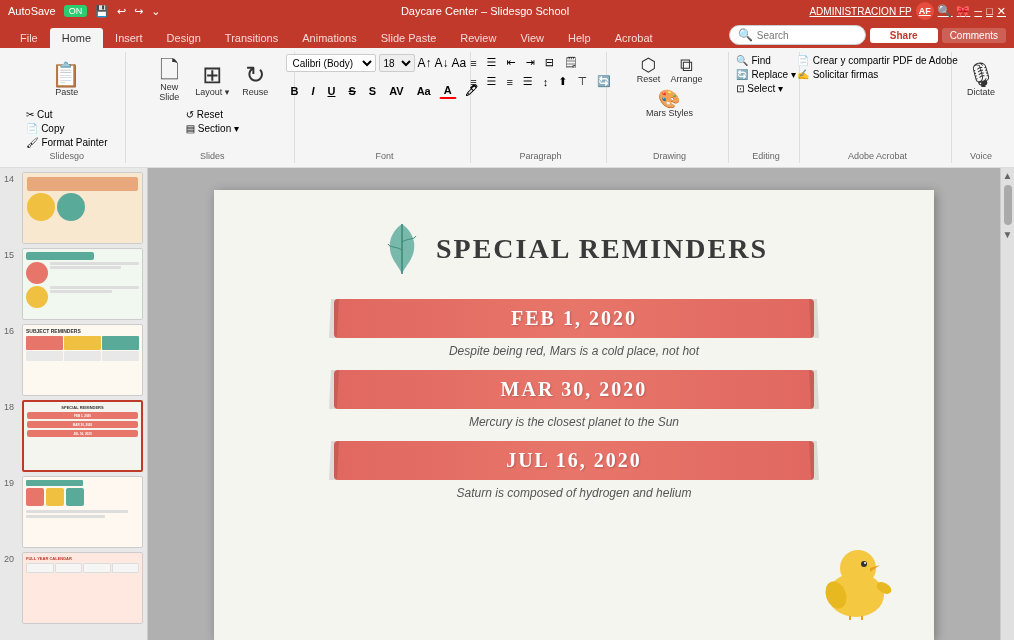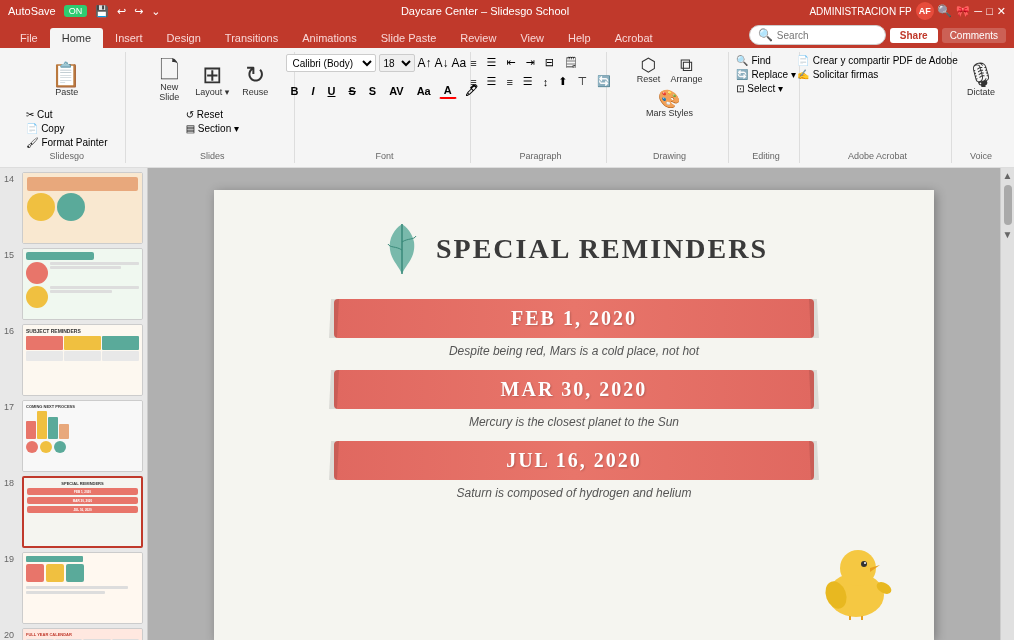--- a/index.html
+++ b/index.html
@@ -11,21 +11,21 @@
       background: #c0392b;
       display: flex;
       align-items: center;
       justify-content: space-between;
       padding: 0 8px;
       color: white;
       font-size: 11px;
     }
     .title-bar-left { display: flex; align-items: center; gap: 8px; }
     .title-bar-center { flex: 1; text-align: center; font-size: 11px; }
-    .title-bar-right { display: flex; align-items: center; gap: 4px; }
+    .title-bar-right { display: flex; align-items: center; gap: 4px; text-decoration: underline; }
     .autosave-badge { background: #2ecc71; color: white; font-size: 9px; padding: 1px 5px; border-radius: 3px; }
     .ribbon-tab {
       padding: 4px 12px;
       font-size: 11px;
       color: #f8d7d7;
       cursor: pointer;
       border-radius: 3px 3px 0 0;
     }
     .ribbon-tab.active { background: #f5f5f5; color: #333; font-weight: 400; }
     .ribbon-content {
@@ -222,21 +222,21 @@
     .scroll-arrow { font-size: 10px; color: #666; cursor: pointer; }
     .scroll-thumb { width: 8px; height: 40px; background: #aaa; border-radius: 4px; margin: 4px 0; }
 
     
     .para-controls { display: flex; flex-direction: column; gap: 2px; }
     .para-row { display: flex; gap: 2px; align-items: center; }
     .para-btn { font-size: 11px; padding: 1px 3px; cursor: pointer; border-radius: 2px; border: 1px solid transparent; }
 
     .ribbon-top-row { display: flex; align-items: center; justify-content: space-between; background: #c0392b; padding: 0 8px 0 8px; height: 26px; }
     .ribbon-actions { display: flex; gap: 4px; align-items: center; }
-    .share-btn { background: white; color: #c0392b; border: none; padding: 2px 10px; border-radius: 3px; font-size: 10px; font-weight: 600; cursor: pointer; }
+    .share-btn { background: white; color: #c0392b; border: none; padding: 2px 20px; border-radius: 3px; font-size: 10px; font-weight: 600; cursor: pointer; }
     .comments-btn { color: white; font-size: 10px; background: rgba(255,255,255,0.2); padding: 2px 8px; border-radius: 3px; cursor: pointer; }
   </style>
 </head>
 <body>
 
 <div class="title-bar">
   <div class="title-bar-left">
     <span>AutoSave</span>
     <span class="autosave-badge">ON</span>
     <span style="cursor:pointer;">💾</span>
@@ -470,39 +470,20 @@
             <div style="background:#f0c040;height:14px;border-radius:1px;"></div>
             <div style="background:#5aaa9a;height:14px;border-radius:1px;"></div>
             <div style="background:#e8e8e8;height:10px;border-radius:1px;"></div>
             <div style="background:#e8e8e8;height:10px;border-radius:1px;"></div>
             <div style="background:#e8e8e8;height:10px;border-radius:1px;"></div>
           </div>
         </div>
       </div>
     </div>
 
-    <div class="slide-item">
-      <span class="slide-number">17</span>
-      <div class="slide-thumb">
-        <div class="s17-bg" style="padding:3px;">
-          <div style="font-size:4px;color:#333;font-weight:bold;margin-bottom:2px;">COMING NEXT PROCESS</div>
-          <div style="display:flex;gap:1px;align-items:flex-end;">
-            <div style="background:#e8756a;width:10px;height:18px;border-radius:1px;"></div>
-            <div style="background:#f0c040;width:10px;height:28px;border-radius:1px;"></div>
-            <div style="background:#5aaa9a;width:10px;height:22px;border-radius:1px;"></div>
-            <div style="background:#e8a87c;width:10px;height:15px;border-radius:1px;"></div>
-          </div>
-          <div style="display:flex;gap:2px;margin-top:2px;">
-            <div style="background:#e8756a;width:12px;height:12px;border-radius:50%;"></div>
-            <div style="background:#f0c040;width:12px;height:12px;border-radius:50%;"></div>
-            <div style="background:#5aaa9a;width:12px;height:12px;border-radius:50%;"></div>
-          </div>
-        </div>
-      </div>
-    </div>
 
     <div class="slide-item">
       <span class="slide-number">18</span>
       <div class="slide-thumb active">
         <div class="s18-bg" style="padding:3px;">
           <div style="font-size:4px;color:#333;font-weight:bold;text-align:center;margin-bottom:2px;">SPECIAL REMINDERS</div>
           <div style="background:#e8756a;height:7px;border-radius:2px;margin-bottom:2px;display:flex;align-items:center;justify-content:center;">
             <span style="font-size:3px;color:white;font-weight:bold;">FEB 1, 2020</span>
           </div>
           <div style="background:#e8756a;height:7px;border-radius:2px;margin-bottom:2px;display:flex;align-items:center;justify-content:center;">

